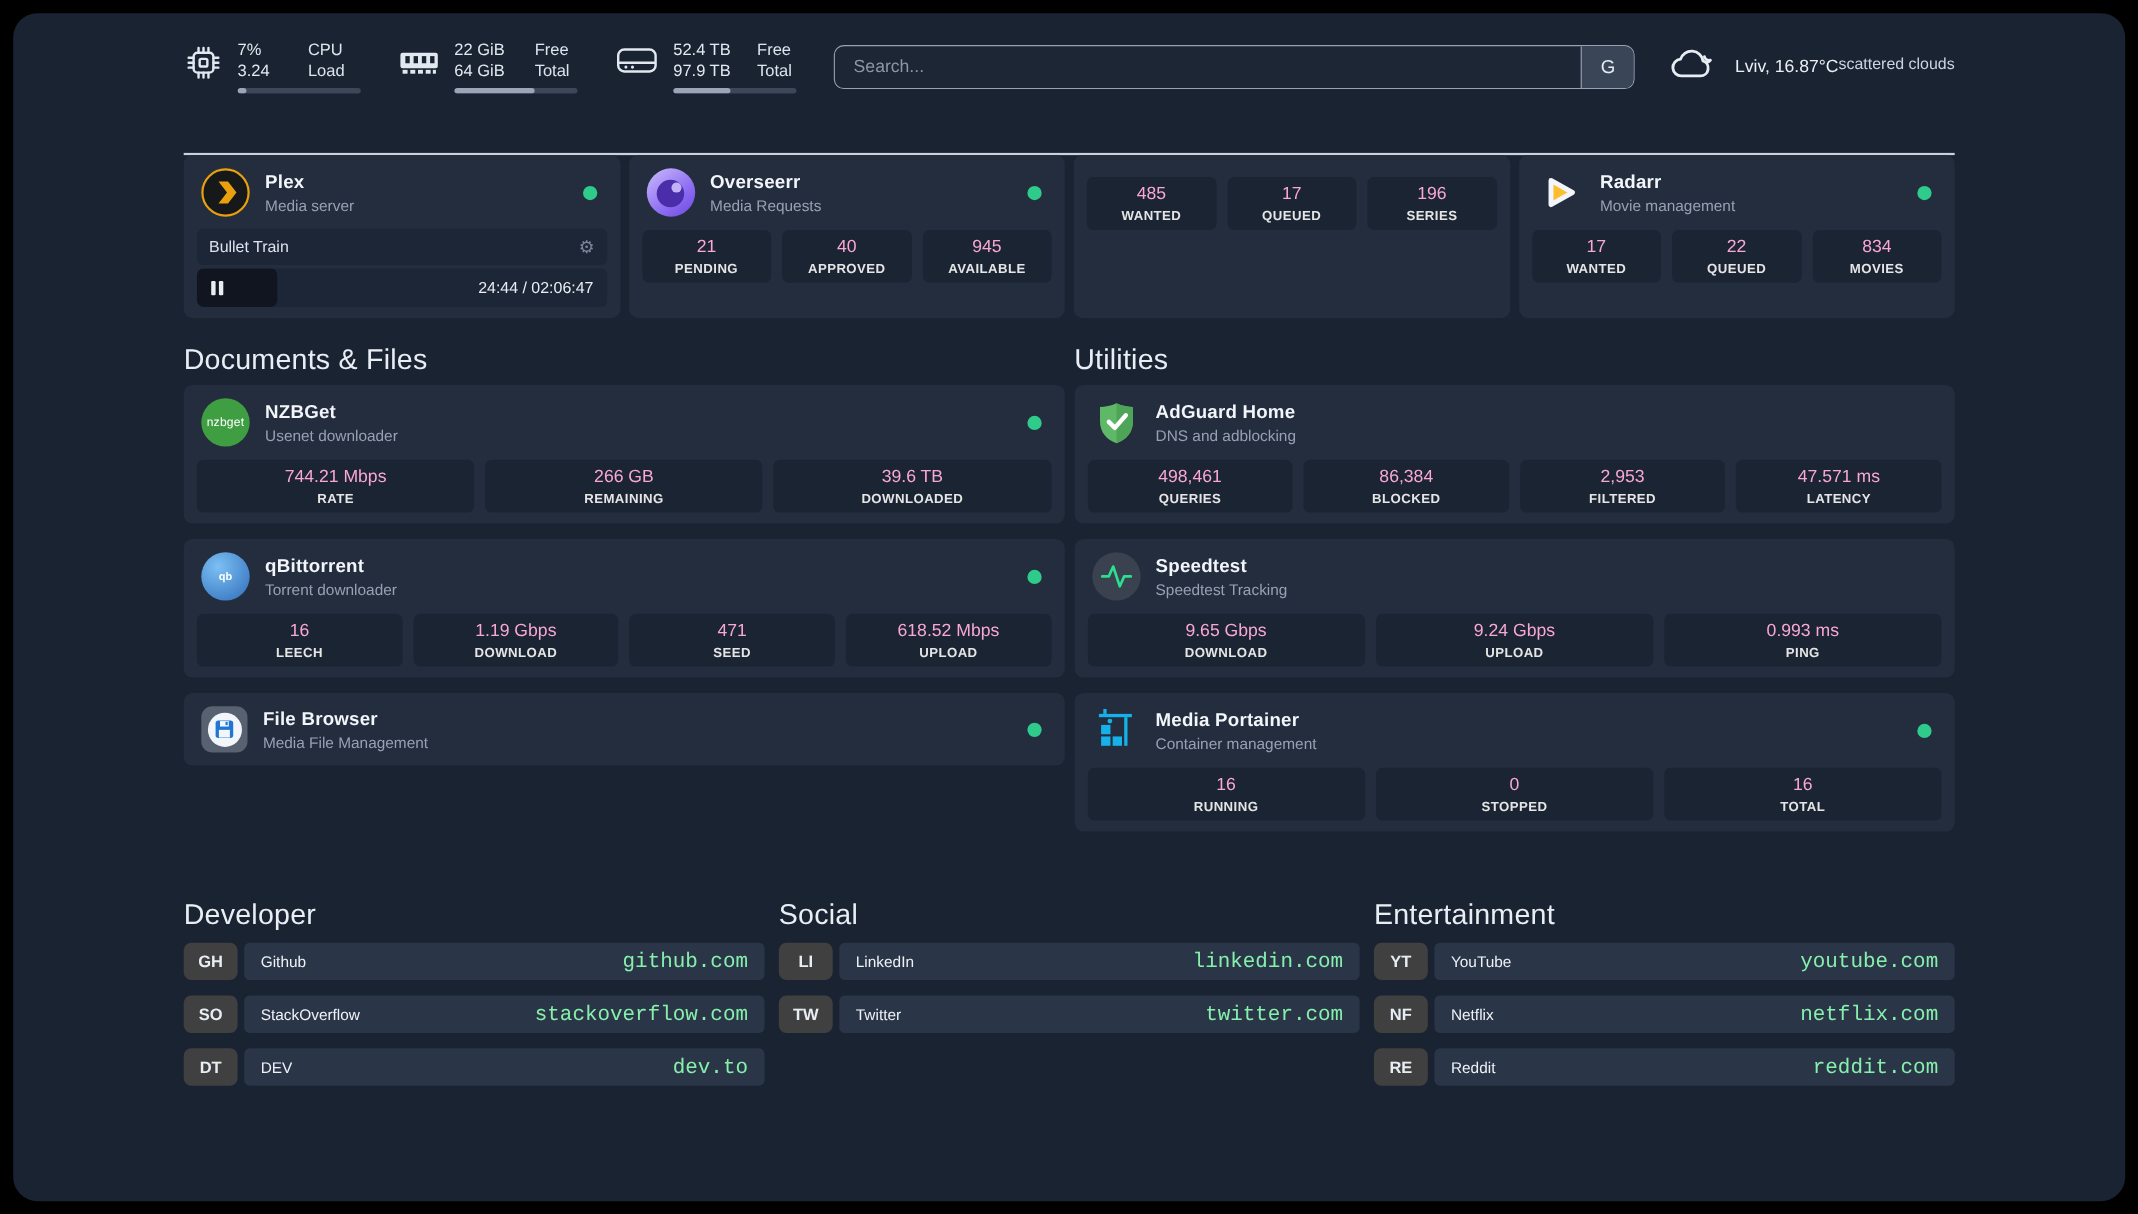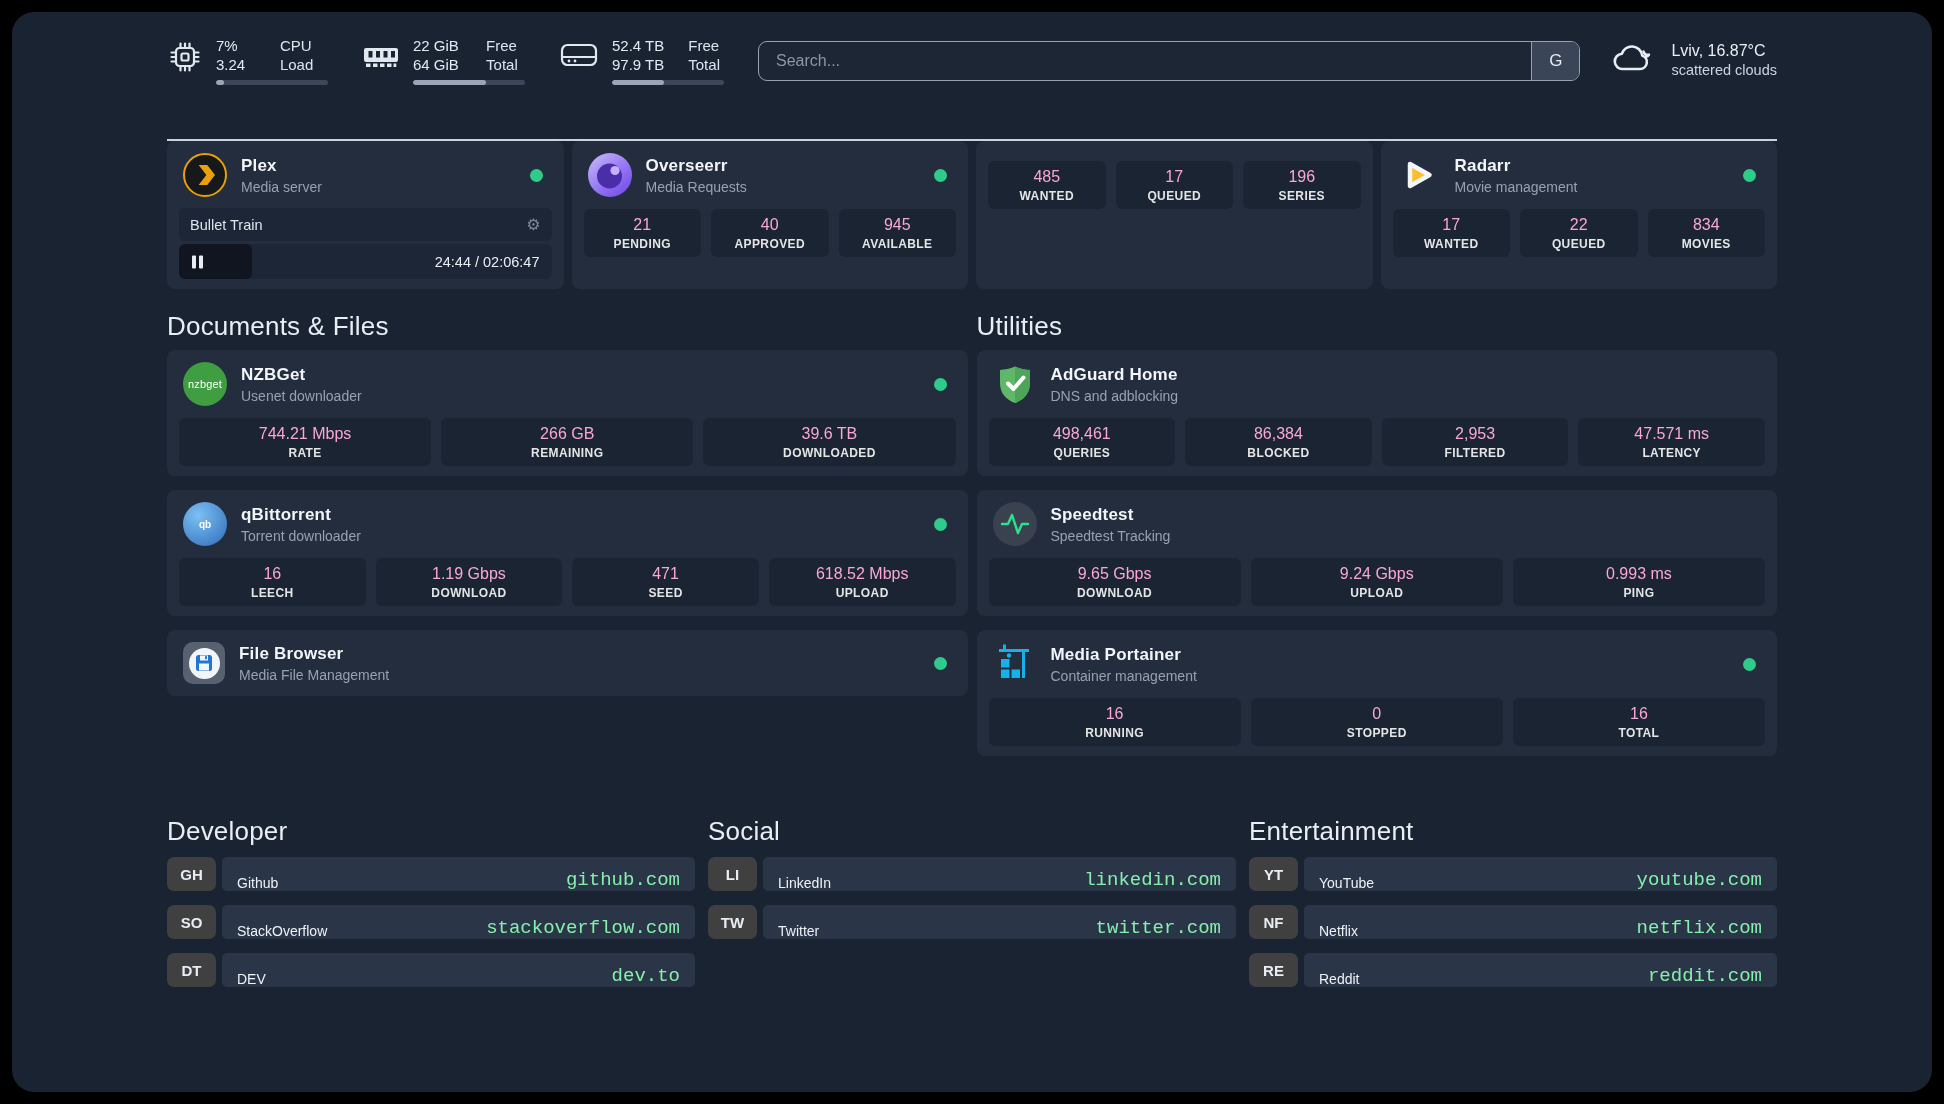--- a/index.html
+++ b/index.html
@@ -29,21 +29,21 @@
 
   .search { flex:1; margin:0 30px 0 34px; height:40px; border:1px solid #97a2b4;
     border-radius:9px; display:flex; align-items:stretch; overflow:hidden; background:rgba(255,255,255,0.015); }
   .search input { flex:1; background:transparent; border:none; outline:none;
     padding:0 17px; font-size:16px; color:#e3e9f1; font-family:inherit; }
   .search input::placeholder { color:#8b96a8; }
   .engine { width:48px; border:none; background:#3a4557; color:#e6ebf2;
     font-size:17px; font-family:inherit; cursor:pointer; border-left:1px solid #97a2b4; }
 
   .weather { display:flex; align-items:center; gap:15px; }
-  .weather-text { display:flex; flex-direction:column; line-height:1.32; }
+  .weather-text { display:flex; flex-direction:row; line-height:1.32; }
   .w-temp { font-size:16px; color:#eaeff5; }
   .w-cond { font-size:14.5px; color:#cbd4e0; }
 
   .divider { margin:54px 0 0; border:none; border-top:2px solid #c9d3e0; }
 
   
   h2.section-title { margin:46px 0 8px; font-size:26px; font-weight:500; color:#e9eef5; letter-spacing:.2px; }
   .two-col { display:grid; grid-template-columns:1fr 1fr; gap:0 9px; align-items:start; }
   .two-col h2.section-title { margin-top:22px; }
   .card-stack { display:flex; flex-direction:column; gap:14px; }
@@ -91,21 +91,21 @@
 
   
   .links-grid { display:grid; grid-template-columns:1fr 1fr 1fr; gap:0 13px; align-items:start; }
   .links-grid h2.section-title { margin:60px 0 10px; }
   .link-col { display:flex; flex-direction:column; gap:14px; }
   .link-row { display:flex; gap:6px; height:34px; cursor:pointer; }
   .link-badge { width:49px; flex:none; background:#404040; border-radius:7px;
     display:flex; align-items:center; justify-content:center;
     font-size:15px; font-weight:700; color:#e8edf4; }
   .link-pill { flex:1; background:#2a3547; border-radius:5px;
-    display:flex; align-items:flex-end; padding:0 15px; }
+    display:flex; align-items:center; padding:0 15px; }
   .link-name { font-size:14px; color:#eef2f7; }
   .link-host { margin-left:auto; font-size:19px; color:#86efac;font-family:Liberation Mono, monospace; }
 </style>
 </head>
 <body>
 
 <div class="page">
   <div class="content">
 
     <header class="topbar">

